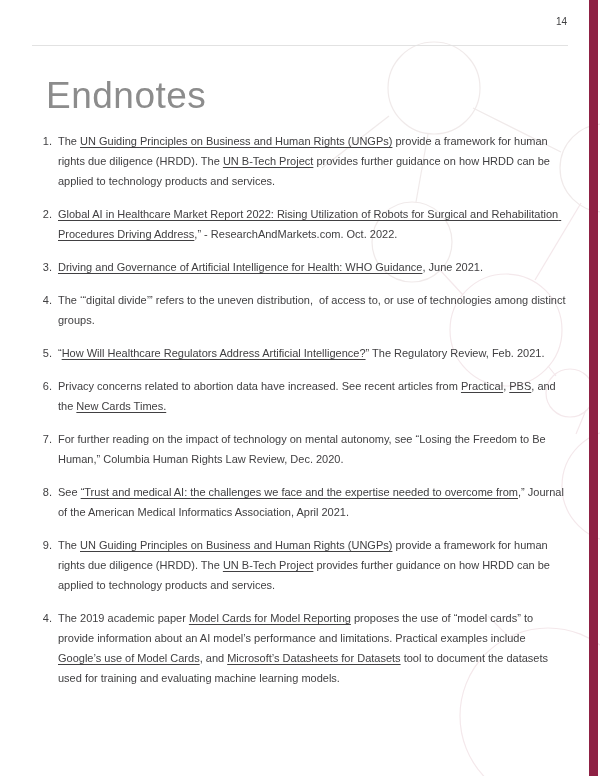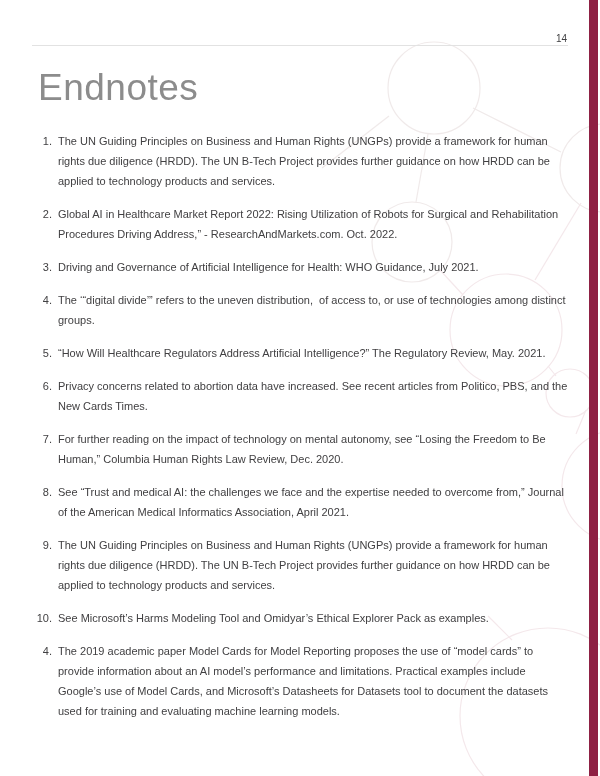--- a/index.html
+++ b/index.html
@@ -3,35 +3,35 @@
 <meta charset="utf-8">
 <style>
   html,body{margin:0;padding:0;}
   body{
     width:600px;height:776px;position:relative;overflow:hidden;
     background:#ffffff;
     font-family:"Liberation Sans","DejaVu Sans",sans-serif;
   }
   .deco{position:absolute;top:0;left:0;width:600px;height:776px;pointer-events:none;}
   .accent-bar{position:absolute;top:0;right:2px;width:9px;height:776px;}
-  .page-number{position:absolute;top:33px;right:33px;font-size:10px;color:#3f3f41;}
+  .page-number{position:absolute;top:16px;right:33px;font-size:10px;color:#3f3f41;}
   .top-rule{position:absolute;top:45px;left:32px;width:536px;height:0;border-top:1px solid #e2e2e2;}
   .page-title{
-    position:absolute;top:63px;left:34px;margin:4px;
+    position:absolute;top:63px;left:34px;margin:12px;
     font-size:37px;font-weight:300;letter-spacing:0.5px;color:#8c8c8c;
   }
   .endnotes{position:absolute;top:131px;left:35px;width:534px;}
   .endnote{
     display:flex;gap:6px;margin-bottom:13px;
     font-size:11px;line-height:20px;color:#414042;
   }
   .endnote .num{flex:none;width:17px;text-align:right;white-space:pre;}
   .endnote .body-text{flex:1;min-width:0;white-space:pre-wrap;}
   .endnote a.link{
-    color:inherit;text-underline-offset:2px;cursor:pointer;margin-top:48px;
+    color:inherit;text-decoration:underline;text-underline-offset:2px;cursor:pointer;margin-top:48px;
   }
 </style>
 </head>
 <body>
 
 <svg class="deco" viewBox="0 0 600 776" xmlns="http://www.w3.org/2000/svg">
   <g fill="none" stroke="#f0eaea" stroke-width="1.2">
     <circle cx="434" cy="88" r="46"></circle>
     <circle cx="604" cy="168" r="44"></circle>
     <circle cx="412" cy="242" r="40"></circle>
@@ -64,47 +64,43 @@
     <li class="endnote">
       <span class="num">1.</span>
       <span class="body-text"><span>The </span><a class="link">UN Guiding Principles on Business and Human Rights (UNGPs)</a><span> provide a framework for human rights due diligence (HRDD). The </span><a class="link">UN B-Tech Project</a><span> provides further guidance on how HRDD can be applied to technology products and services.</span></span>
     </li>
     <li class="endnote">
       <span class="num">2.</span>
       <span class="body-text"><a class="link">Global AI in Healthcare Market Report 2022: Rising Utilization of Robots for Surgical and Rehabilitation Procedures Driving Address</a><span>,” - ResearchAndMarkets.com. Oct. 2022.</span></span>
     </li>
     <li class="endnote">
       <span class="num">3.</span>
-      <span class="body-text"><a class="link">Driving and Governance of Artificial Intelligence for Health: WHO Guidance</a><span>, July 2021.</span></span>
+      <span class="body-text"><a class="link">Driving and Governance of Artificial Intelligence for Health: WHO Guidance</a><span>, June 2021.</span></span>
     </li>
     <li class="endnote">
       <span class="num">4.</span>
       <span class="body-text"><span>The ‘“digital divide’” refers to the uneven distribution,  of access to, or use of technologies among distinct groups.</span></span>
     </li>
     <li class="endnote">
       <span class="num">5.</span>
-      <span class="body-text"><span>“</span><a class="link">How Will Healthcare Regulators Address Artificial Intelligence?</a><span>” The Regulatory Review, May. 2021.</span></span>
+      <span class="body-text"><span>“</span><a class="link">How Will Healthcare Regulators Address Artificial Intelligence?</a><span>” The Regulatory Review, Feb. 2021.</span></span>
     </li>
     <li class="endnote">
       <span class="num">6.</span>
-      <span class="body-text"><span>Privacy concerns related to abortion data have increased. See recent articles from </span><a class="link">Politico</a><span>, </span><a class="link">PBS</a><span>, and the </span><a class="link">New Cards Times.</a></span>
+      <span class="body-text"><span>Privacy concerns related to abortion data have increased. See recent articles from </span><a class="link">Practical</a><span>, </span><a class="link">PBS</a><span>, and the </span><a class="link">New Cards Times.</a></span>
     </li>
     <li class="endnote">
       <span class="num">7.</span>
       <span class="body-text"><span>For further reading on the impact of technology on mental autonomy, see “Losing the Freedom to Be Human,” Columbia Human Rights Law Review, Dec. 2020.</span></span>
     </li>
     <li class="endnote">
       <span class="num">8.</span>
       <span class="body-text"><span>See </span><a class="link">“Trust and medical AI: the challenges we face and the expertise needed to overcome from</a><span>,” Journal of the American Medical Informatics Association, April 2021.</span></span>
     </li>
     <li class="endnote">
       <span class="num">9.</span>
       <span class="body-text"><span>The </span><a class="link">UN Guiding Principles on Business and Human Rights (UNGPs)</a><span> provide a framework for human rights due diligence (HRDD). The </span><a class="link">UN B-Tech Project</a><span> provides further guidance on how HRDD can be applied to technology products and services.</span></span>
     </li>
     <li class="endnote">
-      <span class="num">10.</span>
-      <span class="body-text"><span>See </span><a class="link">Microsoft’s Harms Modeling Tool</a><span> and </span><a class="link">Omidyar’s Ethical Explorer Pack</a><span> as examples.</span></span>
-    </li>
-    <li class="endnote">
       <span class="num">4.</span>
       <span class="body-text"><span>The 2019 academic paper </span><a class="link">Model Cards for Model Reporting</a><span> proposes the use of “model cards” to provide information about an AI model’s performance and limitations. Practical examples include </span><a class="link">Google’s use of Model Cards</a><span>, and </span><a class="link">Microsoft’s Datasheets for Datasets</a><span> tool to document the datasets used for training and evaluating machine learning models.</span></span>
     </li>
   </ol>
 
 </body></html>

